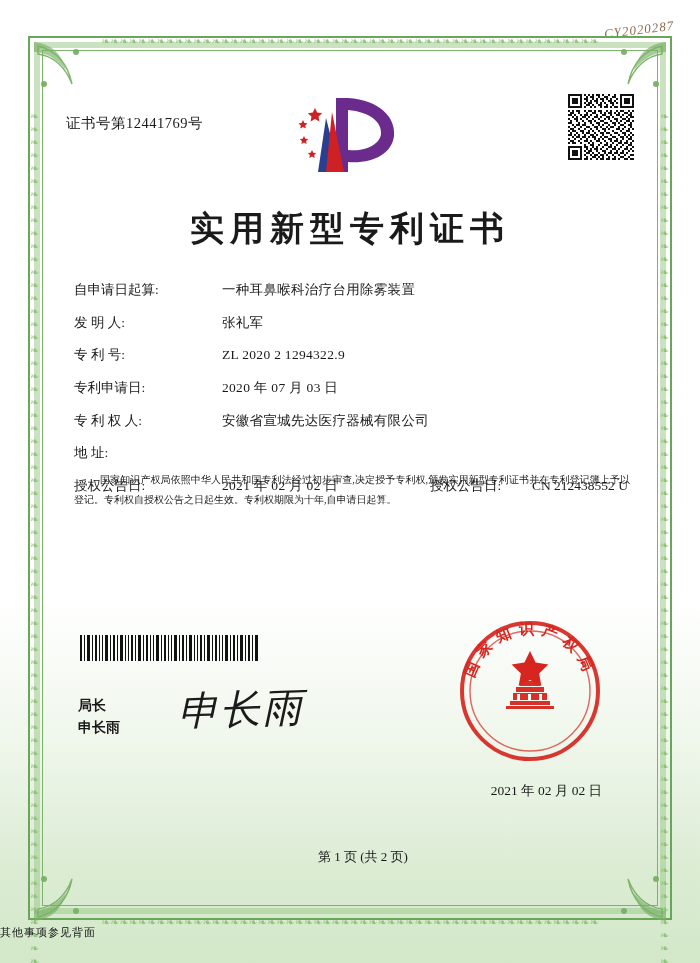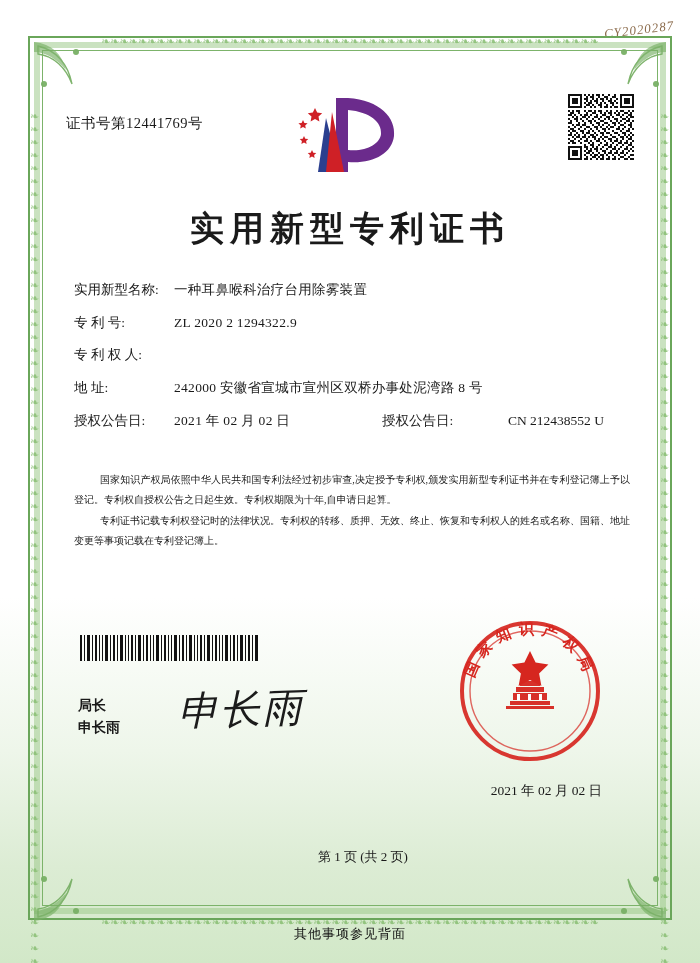--- a/index.html
+++ b/index.html
@@ -149,20 +149,21 @@
   }
   .field-label {
     width: 100px;
     flex: 0 0 100px;
     letter-spacing: 0px;
     white-space: pre;
   }
   .field-value {
     flex: 1 1 auto;
     letter-spacing: .3px;
+    margin-left: 48px;
   }
   .field-row.dual .field-value {
     flex: 0 0 208px;
   }
   .field-label2 {
     flex: 0 0 96px;
     white-space: pre;
   }
   .field-value2 {
     flex: 1 1 auto;
@@ -225,22 +226,22 @@
     left: 13px; top: 778px;
     width: 580px;
     text-align: center;
     font-size: 13px;
   }
 
   .footer-note {
     position: absolute;
     left: 0; top: 925px;
     width: 700px;
-    text-align: center;
-    font-size: 13px;
+    text-align: left;
+    font-size: 11px;
     letter-spacing: 1px;
     color: #111;
   }
 </style>
 </head>
 <body>
 
 <div class="page">
 
   <div class="annotation">CY2020287</div>
@@ -342,45 +343,52 @@
           <path d="M9 31h1v1H9zM12 31h2v1h-2zM15 31h1v1h-1zM17 31h1v1h-1zM20 31h1v1h-1zM23 31h1v1h-1zM26 31h2v1h-2zM30 31h1v1h-1z"></path>
           <path d="M8 32h2v1H8zM11 32h1v1h-1zM14 32h1v1h-1zM16 32h2v1h-2zM19 32h2v1h-2zM22 32h2v1h-2zM25 32h1v1h-1zM28 32h2v1h-2zM31 32h2v1h-2z"></path>
         </g>
       </svg>
     </div>
 
     <div class="title">实用新型专利证书</div>
 
     <div class="fields">
       <div class="field-row">
-        <span class="field-label">实用新型名称:</span>
+        <span class="field-label">自申请日起算:</span>
         <span class="field-value">一种耳鼻喉科治疗台用除雾装置</span>
+      </div>
+      <div class="field-row">
+        <span class="field-label">发 明 人:</span>
+        <span class="field-value">张礼军</span>
       </div>
       <div class="field-row">
         <span class="field-label">专 利 号:</span>
         <span class="field-value">ZL 2020 2 1294322.9</span>
       </div>
       <div class="field-row">
+        <span class="field-label">专利申请日:</span>
+        <span class="field-value">2020 年 07 月 03 日</span>
+      </div>
+      <div class="field-row">
         <span class="field-label">专 利 权 人:</span>
+        <span class="field-value">安徽省宣城先达医疗器械有限公司</span>
       </div>
       <div class="field-row">
         <span class="field-label">地 址:</span>
-        <span class="field-value">242000 安徽省宣城市宣州区双桥办事处泥湾路 8 号</span>
       </div>
       <div class="field-row dual">
         <span class="field-label">授权公告日:</span>
         <span class="field-value">2021 年 02 月 02 日</span>
         <span class="field-label2">授权公告日:</span>
         <span class="field-value2">CN 212438552 U</span>
       </div>
     </div>
 
     <div class="paragraphs">
       <p>国家知识产权局依照中华人民共和国专利法经过初步审查,决定授予专利权,颁发实用新型专利证书并在专利登记簿上予以登记。专利权自授权公告之日起生效。专利权期限为十年,自申请日起算。</p>
-      <p>专利证书记载专利权登记时的法律状况。专利权的转移、质押、无效、终止、恢复和专利权人的姓名或名称、国籍、地址变更等事项记载在专利登记簿上。</p>
     </div>
 
     <svg class="barcode" viewBox="0 0 178 26" shape-rendering="crispEdges">
       <g fill="#111">
         <rect x="0" y="0" width="2" height="26"></rect>
           <rect x="4" y="0" width="1" height="26"></rect>
         <rect x="7" y="0" width="3" height="26"></rect>
           <rect x="12" y="0" width="1" height="26"></rect>
         <rect x="15" y="0" width="2" height="26"></rect>
           <rect x="19" y="0" width="1" height="26"></rect>

